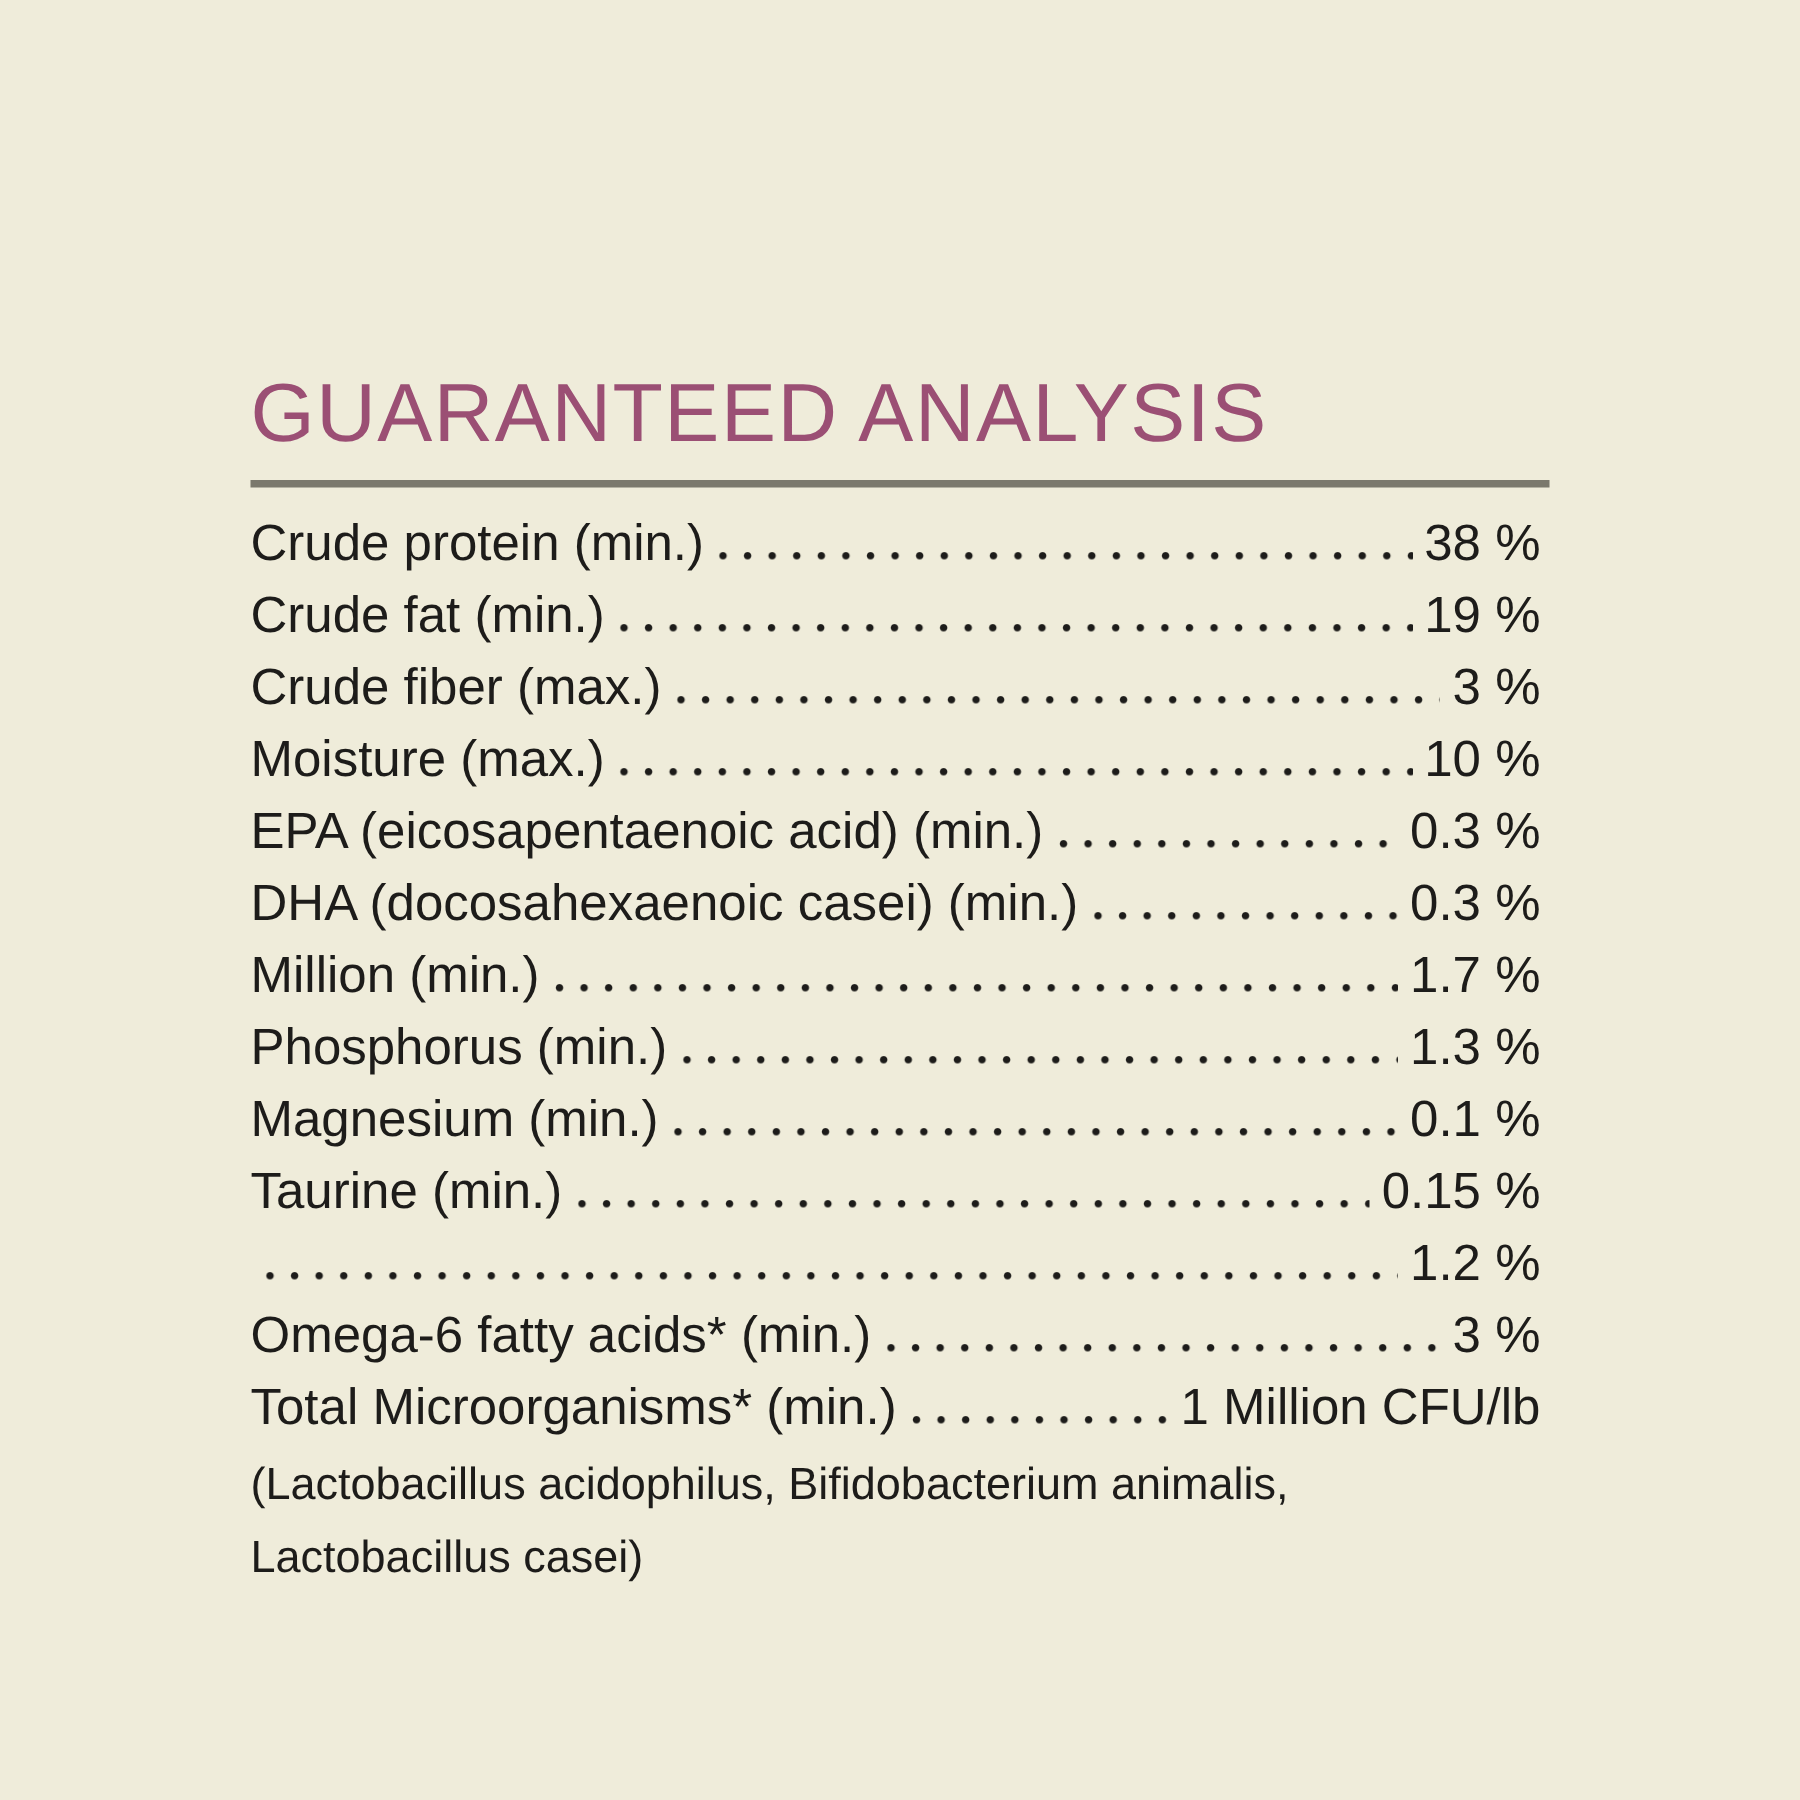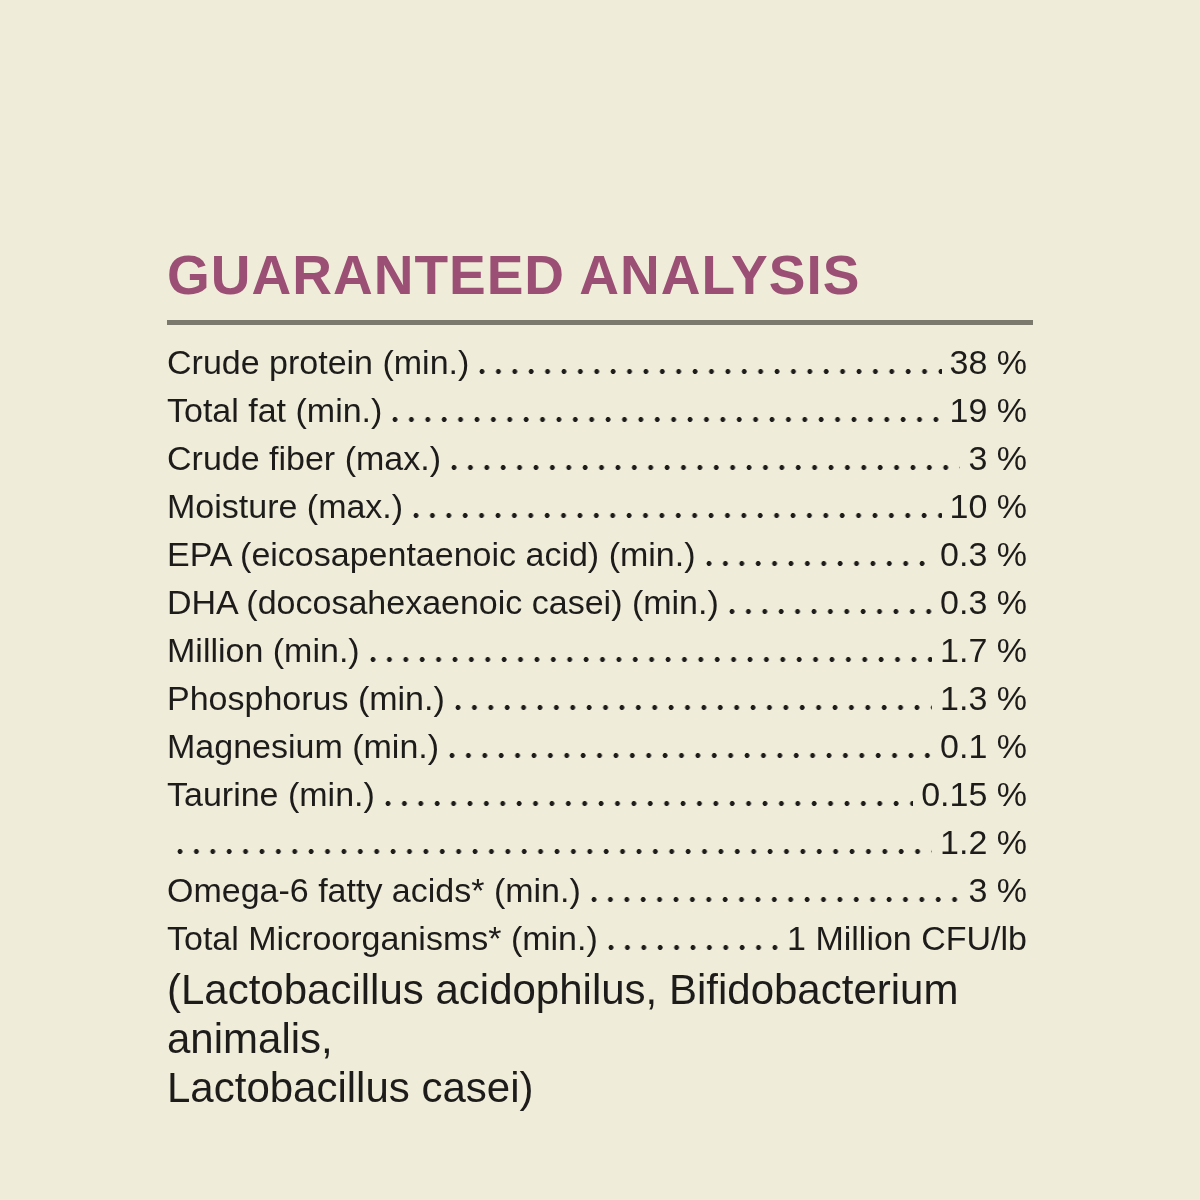--- a/index.html
+++ b/index.html
@@ -17,21 +17,21 @@
   .label-card {
     position: absolute;
     left: 167px;
     top: 248px;
     width: 866px;
   }
   .title {
     margin: 0;
     font-size: 55px;
     line-height: 55px;
-    font-weight: bold;
+    font-weight: normal;
     letter-spacing: 1px;
     color: var(--title, #9b4f74);
     white-space: nowrap;
   }
   .rule {
     height: 5px;
     background: var(--rule, #7b796d);
     margin-top: 17px;
     margin-bottom: 13px;
   }
@@ -60,40 +60,40 @@
     background-size: 16.4px 5px;
     background-repeat: repeat-x;
     background-position: left center;
   }
   .val {
     white-space: pre;
     flex: 0 0 auto;
   }
   .footnotes {
     color: var(--text, #1d1c1a);
-    font-size: 42px;
+    font-size: 30px;
     line-height: 49px;
     margin-top: 3px;
   }
 </style>
 </head>
 <body>
 
 <div class="label-card">
   <h1 class="title">GUARANTEED ANALYSIS</h1>
   <div class="rule"></div>
   <div class="rows">
   <div class="row">
     <span class="lbl">Crude protein (min.)</span>
     <span class="leader"></span>
     <span class="val">38 %</span>
   </div>
 
   <div class="row">
-    <span class="lbl">Total fat (min.)</span>
+    <span class="lbl">Crude fat (min.)</span>
     <span class="leader"></span>
     <span class="val">19 %</span>
   </div>
 
   <div class="row">
     <span class="lbl">Crude fiber (max.)</span>
     <span class="leader"></span>
     <span class="val">3 %</span>
   </div>
 

